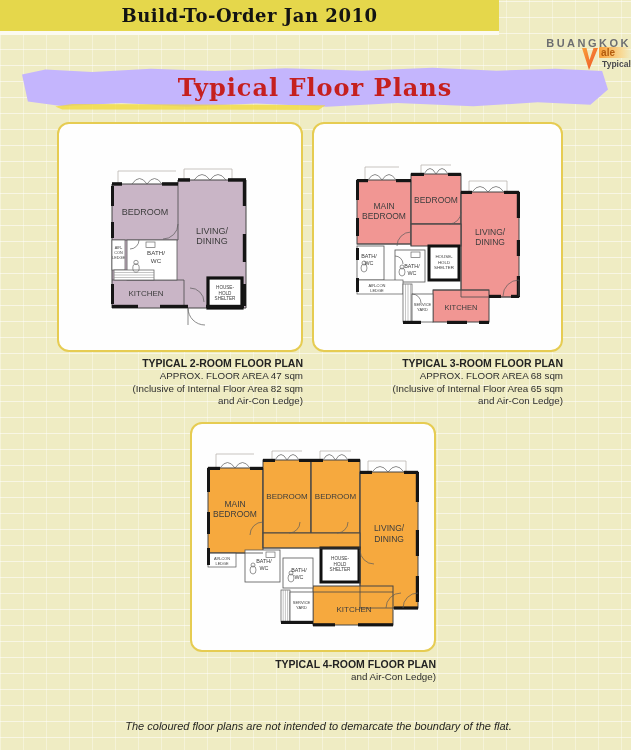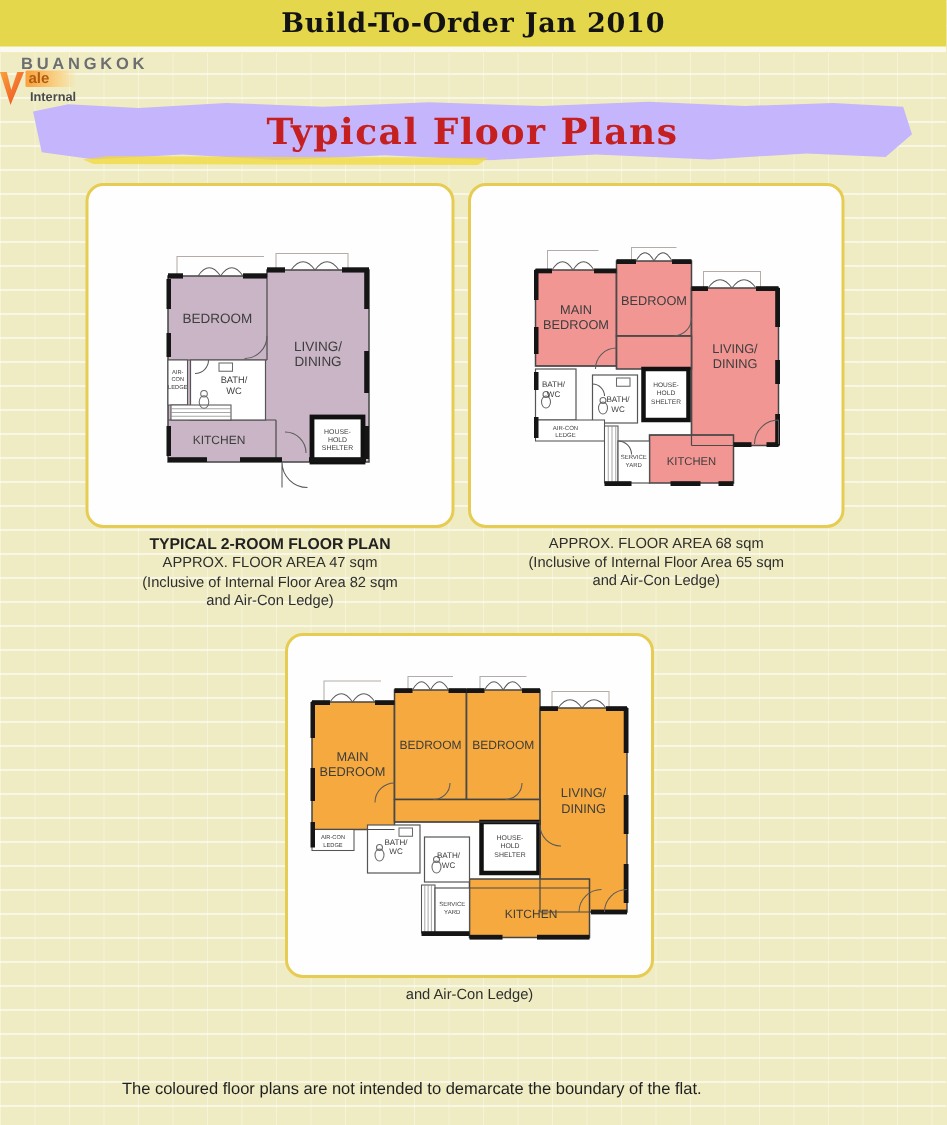--- a/index.html
+++ b/index.html
@@ -8,29 +8,29 @@
     font-family:"Liberation Sans",sans-serif;
     background-color:#efecc3;
     background-image:
       linear-gradient(0deg, rgba(255,255,255,.55) 1px, transparent 1px),
       linear-gradient(90deg, rgba(255,255,255,.35) 1px, transparent 1px),
       linear-gradient(90deg, rgba(255,255,255,.35) 1px, transparent 1px);
     background-size:100% 16px, 46px 32px, 46px 32px;
     background-position:0 2px, 0 0, 23px 16px;
   }
   .band{
-    position:absolute;left:0;top:0;width:631px;height:31px;
+    position:absolute;left:0;top:0;width:499px;height:31px;
     background:#e5d74b;border-bottom:4px solid #fbfaf0;
     display:flex;align-items:center;justify-content:center;
   }
   .band h1{
     margin:0;font-family:"DejaVu Serif",serif;font-weight:bold;
     font-size:18px;color:#131313;letter-spacing:.5px;
   }
-  .logo{position:absolute;left:0;top:37px;width:631px;display:flex;flex-direction:column;align-items:flex-start;}
+  .logo{position:absolute;left:0;top:37px;width:631px;display:flex;flex-direction:column;align-items:flex-end;}
   .logo-top{font-size:11px;font-weight:bold;letter-spacing:2.5px;color:#6d6e71;margin-left:14px;}
   .logo-mid{display:flex;align-items:flex-start;margin-top:-2px;}
   .logo-mid svg{display:block;}
   .vale-col{display:flex;flex-direction:column;margin-left:0;}
   .ale{
     font-size:10px;font-weight:bold;color:#b35c0e;line-height:11px;
     background:linear-gradient(90deg,#f9a13b,#f8d995 70%,rgba(248,217,149,0));
     padding:0 16px 0 2px;border-radius:1px;
   }
   .hougang{font-size:8.5px;font-weight:bold;color:#4a4a4c;margin-top:1px;padding-left:3px;}
@@ -49,29 +49,29 @@
     margin:0;font-family:"DejaVu Serif",serif;font-weight:bold;
     font-size:24px;letter-spacing:1px;color:#c5201f;
   }
   .card{
     position:absolute;background:#fefefe;border:2px solid #e6cc52;border-radius:12px;
     box-sizing:border-box;display:flex;justify-content:center;
   }
   .card1{left:57px;top:122px;width:246px;height:230px;padding-top:40px;}
   .card2{left:312px;top:122px;width:251px;height:230px;padding-top:36px;}
   .card3{left:190px;top:422px;width:246px;height:230px;padding-top:22px;}
-  .caption{position:absolute;text-align:center;color:#2e2e2e;}
+  .caption{position:absolute;text-align:right;color:#2e2e2e;}
   .cap1{left:57px;top:357px;width:246px;}
   .cap2{left:312px;top:357px;width:251px;}
   .cap3{left:190px;top:658px;width:246px;}
   .caption .t{font-size:10.5px;font-weight:bold;line-height:13px;color:#222;}
   .caption .s{font-size:9.8px;line-height:12.5px;}
   .footnote{
     position:absolute;left:0;top:720px;width:549px;text-align:center;
-    font-size:11px;color:#1f1f1f;
+    font-size:11px;font-style:italic;color:#1f1f1f;padding-left:44px;
   }
   .pagenum{
     position:absolute;right:10px;top:758px;
     font-family:"DejaVu Serif",serif;font-style:italic;font-weight:bold;
     font-size:12.5px;color:#3a3a3a;
   }
   svg text{font-family:"Liberation Sans",sans-serif;fill:#3d3d3d;}
   .walls{fill:#151515;}
   .thin{stroke:#4a4a4a;stroke-width:.8;fill:none;}
   .arc{stroke:#5a5a5a;stroke-width:.7;fill:none;}
@@ -93,21 +93,21 @@
       <defs>
           <linearGradient id="vg" x1="0" y1="0" x2="1" y2="1">
         <stop offset="0" stop-color="#f9a13b"></stop>
             <stop offset="1" stop-color="#ee4d23"></stop>
       </linearGradient>
         </defs>
       <path d="M0,1 L7,23 L16,1 L11.5,1 L7.5,13 L4.5,1 Z" fill="url(#vg)"></path>
     </svg>
     <div class="vale-col">
       <span class="ale">ale</span>
-      <span class="hougang">Internal</span>
+      <span class="hougang">Typical</span>
     </div>
   </div>
 </div>
 
 <div class="brush">
   <h2>Typical Floor Plans</h2>
 </div>
 <div class="brush-tail"></div>
 
 <div class="card card1">
@@ -322,22 +322,24 @@
   </svg>
 </div>
 
 <div class="caption cap1">
   <div class="t">TYPICAL 2-ROOM FLOOR PLAN</div>
   <div class="s">APPROX. FLOOR AREA 47 sqm</div>
   <div class="s">(Inclusive of Internal Floor Area 82 sqm</div>
   <div class="s">and Air-Con Ledge)</div>
 </div>
 <div class="caption cap2">
+  <div class="t">TYPICAL 3-ROOM FLOOR PLAN</div>
   <div class="s">APPROX. FLOOR AREA 68 sqm</div>
   <div class="s">(Inclusive of Internal Floor Area 65 sqm</div>
   <div class="s">and Air-Con Ledge)</div>
 </div>
 <div class="caption cap3">
+  <div class="t">TYPICAL 4-ROOM FLOOR PLAN</div>
   <div class="s">and Air-Con Ledge)</div>
 </div>
 
 <div class="footnote">The coloured floor plans are not intended to demarcate the boundary of the flat.</div>
 <div class="pagenum">Page 4</div>
 
 </body></html>

